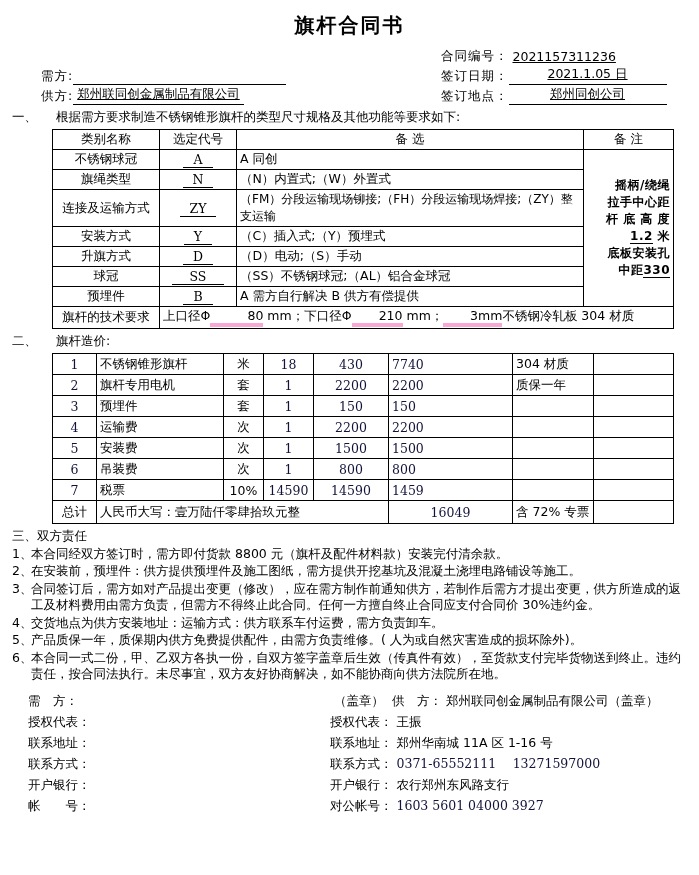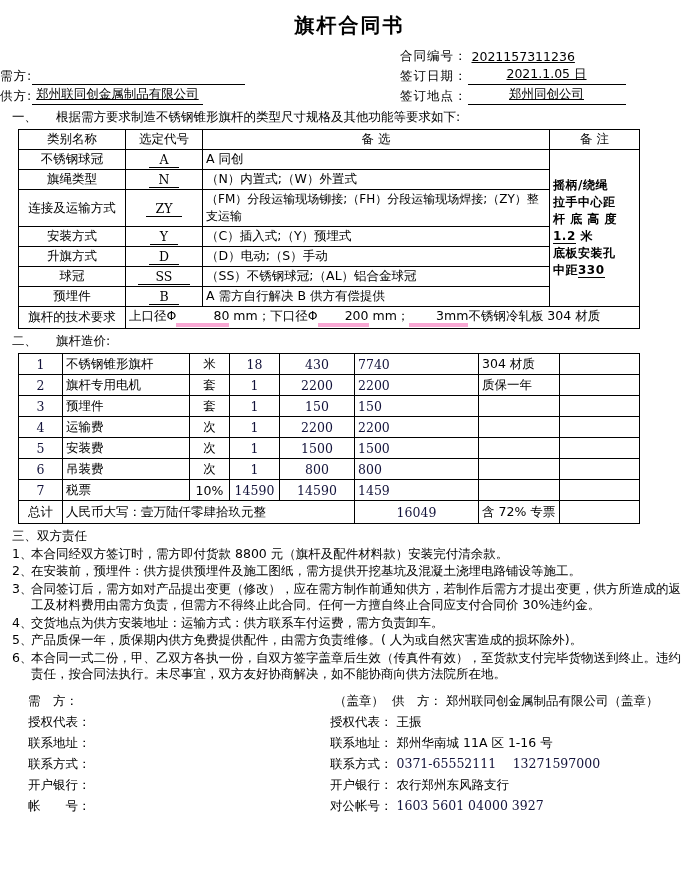--- a/index.html
+++ b/index.html
@@ -18,49 +18,49 @@
     text-align:center;
     font-size:20px;
     font-weight:bold;
     letter-spacing:2px;
     padding-top:12px;
     font-family:"DejaVu Serif","Liberation Serif",serif;
   }
 
   
   .meta{ margin-top:6px; font-size:12.5px;}
-  .meta-row{ display:flex; align-items:flex-end; height:20px;}
+  .meta-row{ display:flex; align-items:flex-end; height:20px;padding-left:41px;}
   .meta-left{ width:400px; display:flex; align-items:flex-end;}
   .meta-right{ flex:1; display:flex; align-items:flex-end;}
   .meta-lbl{ white-space:nowrap; letter-spacing:1px;}
   .meta-val{
      border-bottom:1px solid #000;
      min-width:150px;
      text-align:center;
      padding:0 4px 1px 4px;
      white-space:nowrap;
      text-decoration:underline;
   }
   .meta-val.plain{ border-bottom:none;}
   .meta-val.blank{ min-width:205px;}
   .contract-no{ text-align:left; padding-left:4px;}
 
   .sec-line{ font-size:12.5px; margin-top:4px; margin-bottom:3px; padding-left:12px; white-space:nowrap;}
   .sec-idx{ display:inline-block; width:44px;}
 
   
-  table{ border-collapse:collapse; width:621px; margin-left:18px; table-layout:fixed;}
+  table{ border-collapse:collapse; width:621px; margin-left:52px; table-layout:fixed;}
   td,th{ border:1px solid #000; font-size:12.5px; padding:1px 3px; font-weight:normal;}
   .c{ text-align:center;}
   .l{ text-align:left;}
   .code{ text-align:center; font-family:"DejaVu Serif","Liberation Serif",serif;}
   .code u{ text-decoration:none; border-bottom:1px solid #000; padding:0 10px 0 10px;}
   .small{ font-size:12px;}
   .remark-cell{
-     text-align:left; font-weight:bold; font-size:12px; line-height:17px;
+     text-align:right; font-weight:bold; font-size:12px; line-height:17px;
      vertical-align:middle; letter-spacing:0.5px;
   }
   .remark-cell u{ text-decoration:none; border-bottom:1px solid #000;}
   .tech td{ white-space:nowrap;}
   .ul{ border-bottom:4px solid #f9a8d4; display:inline-block; min-width:38px; text-align:right;padding-left:15px;}
   .ul.w2{ min-width:44px;}
   .ul.w3{ min-width:36px;}
   .num{ font-family:"DejaVu Serif","Liberation Serif",serif; color:#12123a;}
 
   
@@ -174,21 +174,21 @@
       </tr>
       <tr>
         <td class="c">预埋件</td>
         <td class="code"><u>B</u></td>
         <td class="l">A 需方自行解决 B 供方有偿提供</td>
       </tr>
       <tr class="tech">
         <td class="c">旗杆的技术要求</td>
         <td class="l" colspan="3">
           <span>上口径Φ</span><span class="ul">80</span>
-          <span>mm；下口径Φ</span><span class="ul w3">200</span>
+          <span>mm；下口径Φ</span><span class="ul w3">210</span>
           <span>mm；</span><span class="ul w2">3mm</span><span>不锈钢冷轧板   304 材质</span>
         </td>
       </tr>
     </tbody>
   </table>
 
   <div class="sec-line">
     <span class="sec-idx">二、</span><span>旗杆造价:</span>
   </div>
 

